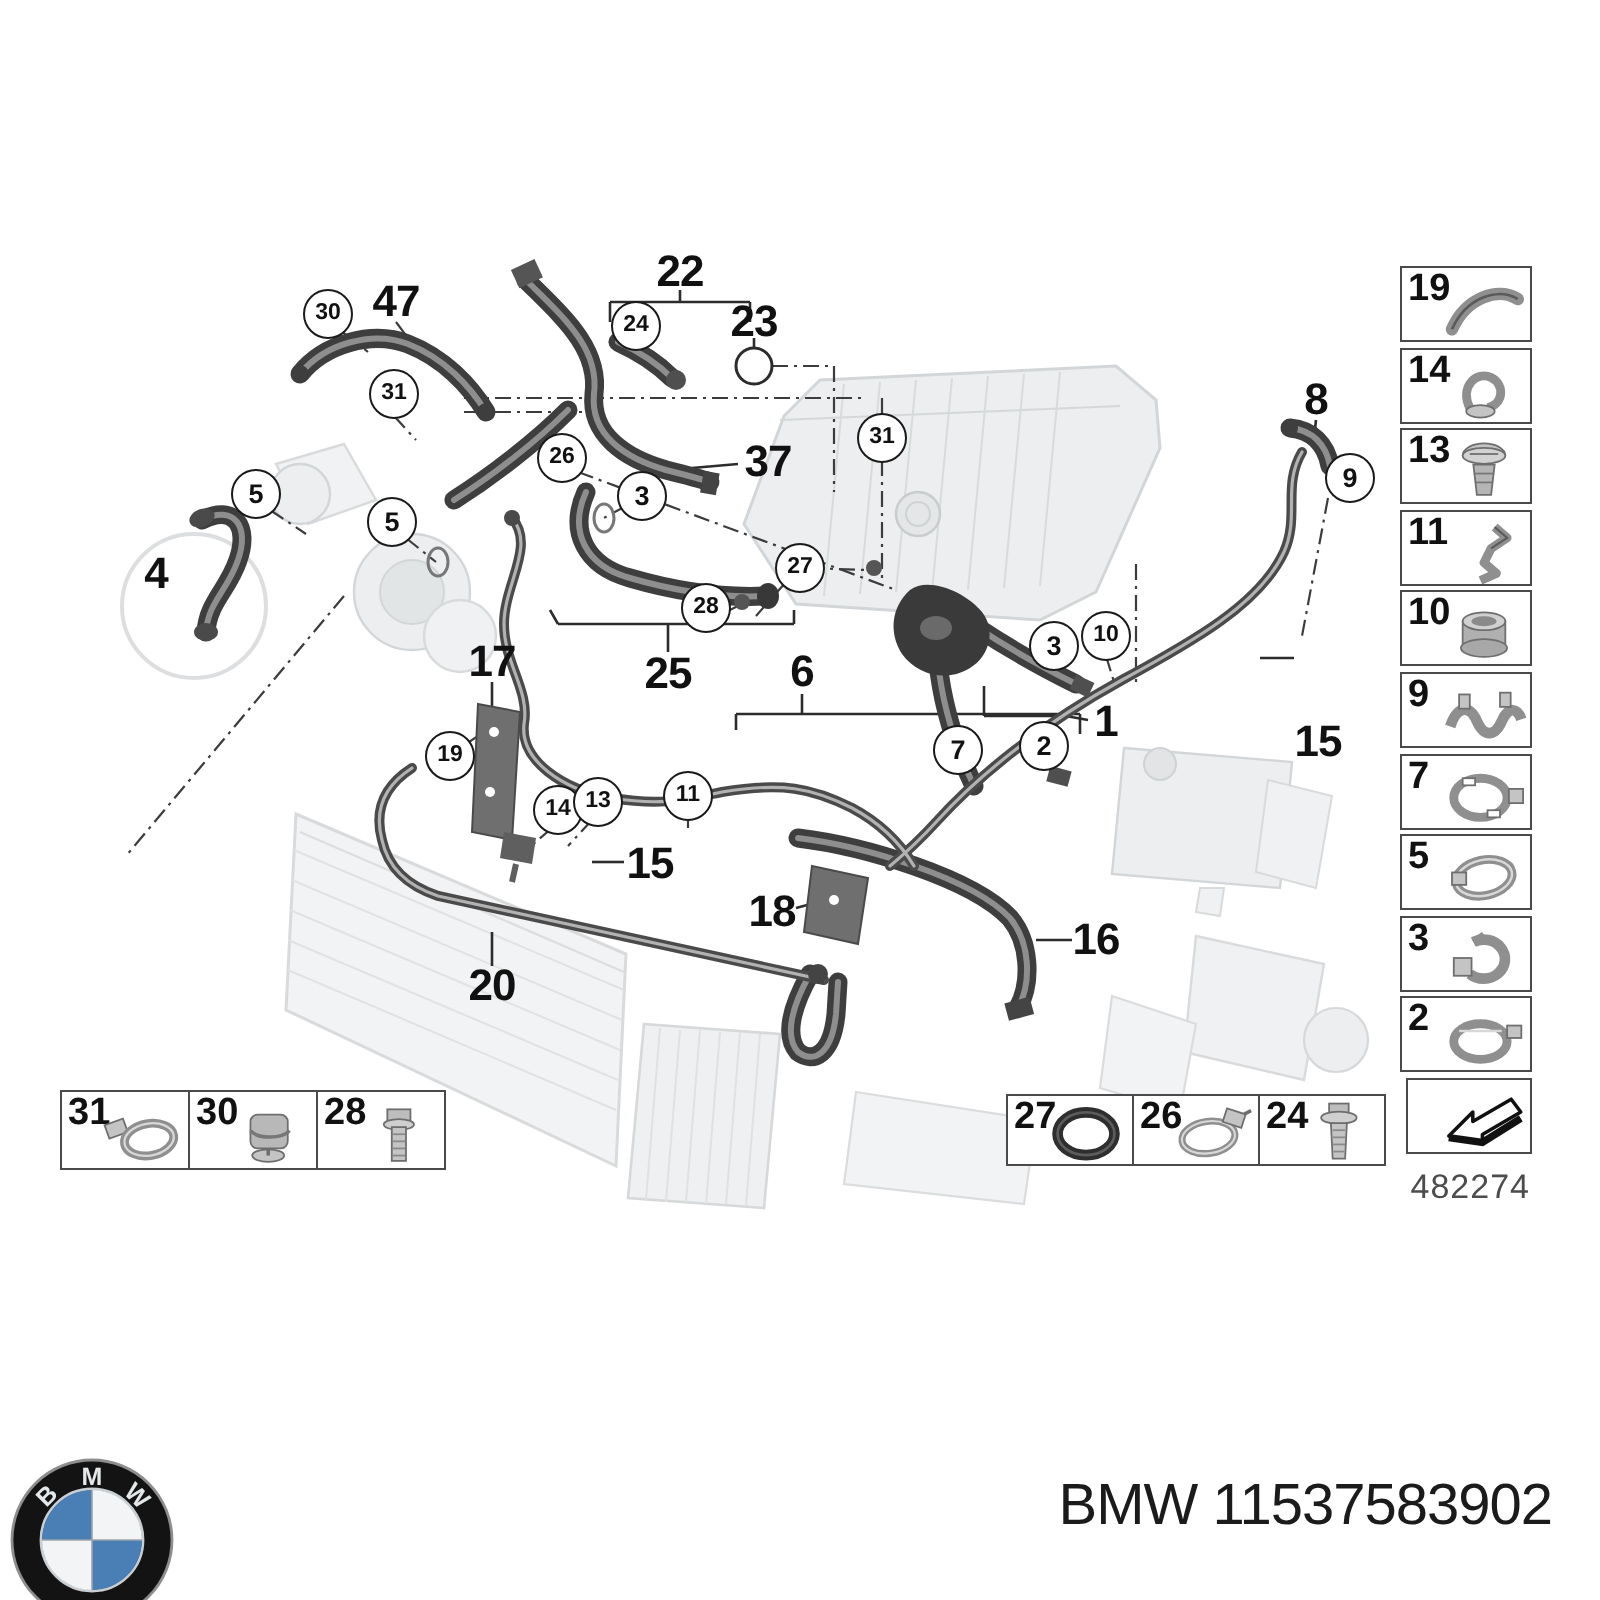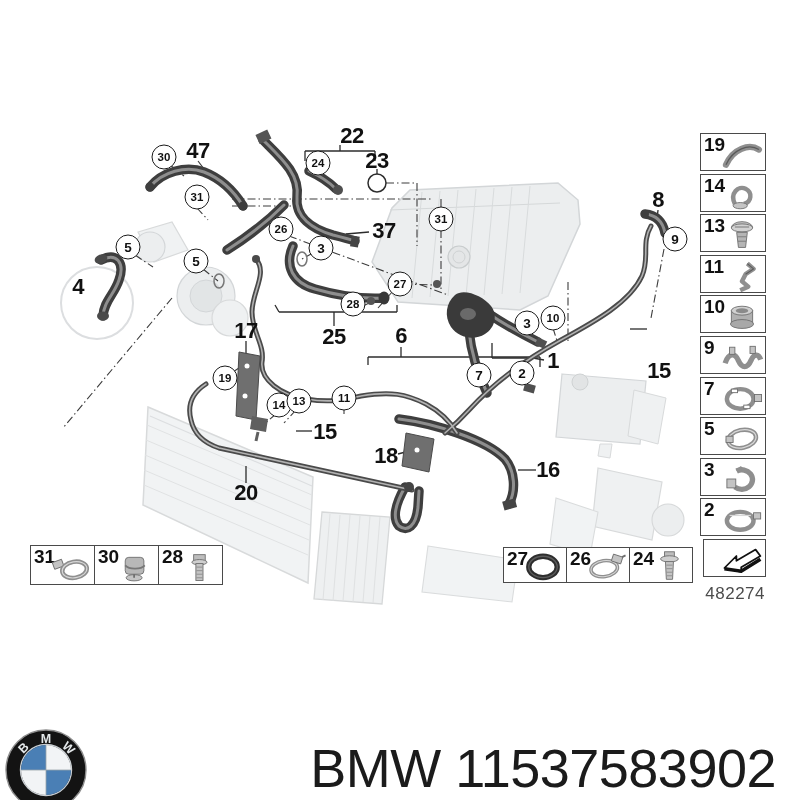--- a/index.html
+++ b/index.html
@@ -13,21 +13,21 @@
   .co.plain{font-size:22px;letter-spacing:-0.5px;}
   .co.circ{width:23px;height:23px;border:1.7px solid #1a1a1a;border-radius:50%;background:#fff;
            font-size:13.5px;display:flex;align-items:center;justify-content:center;line-height:1;}
   .co.circ.two{font-size:11.5px;}
   
   .lg-box{position:absolute;background:#fff;border:1.4px solid #4a4a4a;box-sizing:border-box;}
   .lg-num{position:absolute;left:3px;top:0px;font-size:19px;font-weight:bold;color:#111;}
   .lg-icon{position:absolute;right:0px;bottom:0px;width:46px;height:32px;}
   .lg-icon svg{width:100%;height:100%;}
   
-  #footer-text{position:absolute;right:24px;top:737px;font-size:54px;color:#1b1b1b;
+  #footer-text{position:absolute;right:24px;top:737px;font-size:29px;color:#1b1b1b;
                letter-spacing:-0.5px;white-space:nowrap;}
   #drawing-number{position:absolute;right:35px;top:584px;font-size:17px;color:#4c4c4c;
                   letter-spacing:0.5px;}
 </style>
 </head>
 <body>
 
 <div id="page">
 
   <svg id="art" width="800" height="800" viewBox="0 0 800 800">
@@ -223,21 +223,21 @@
       <circle cx="247" cy="366" r="2.5" fill="#fff"></circle>
         <circle cx="245" cy="396" r="2.5" fill="#fff"></circle>
       <polygon points="406,433 434,439 429,472 402,466" fill="#6f6f6f" stroke="#4a4a4a"></polygon>
       <circle cx="417" cy="450" r="2.5" fill="#fff"></circle>
       <polygon points="252,416 268,419 266,432 250,429" fill="#5f5f5f"></polygon>
       <line x1="258" y1="432" x2="256" y2="441" stroke="#5f5f5f" stroke-width="3"></line>
     </g>
   </svg>
 
   <div id="callout-layer">
-      <div class="co plain" style="left: 340px; top: 136px; margin-left: 12px;">22</div>
+      <div class="co plain" style="left: 340px; top: 136px;">22</div>
       <div class="co plain" style="left: 377px; top: 161px;">23</div>
       <div class="co plain" style="left: 198px; top: 151px;">47</div>
       <div class="co plain" style="left: 384px; top: 231px;">37</div>
       <div class="co plain" style="left: 78px; top: 287px;">4</div>
       <div class="co plain" style="left: 658px; top: 200px;">8</div>
       <div class="co plain" style="left: 246px; top: 331px;">17</div>
       <div class="co plain" style="left: 334px; top: 337px;">25</div>
       <div class="co plain" style="left: 401px; top: 336px;">6</div>
       <div class="co plain" style="left: 659px; top: 330px; margin-top: 41px;">15</div>
       <div class="co plain" style="left: 553px; top: 361px;">1</div>

